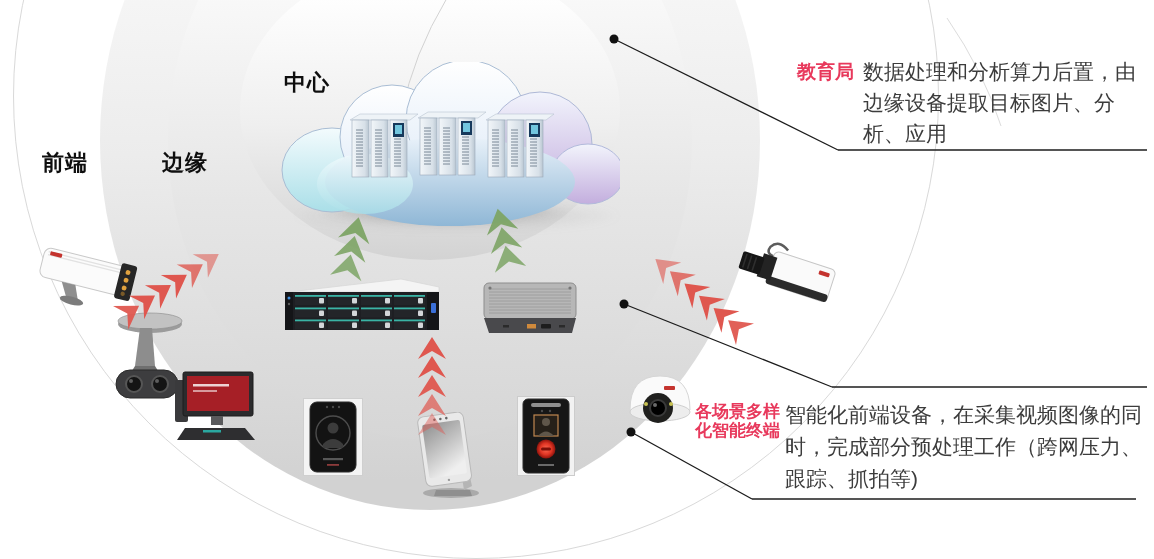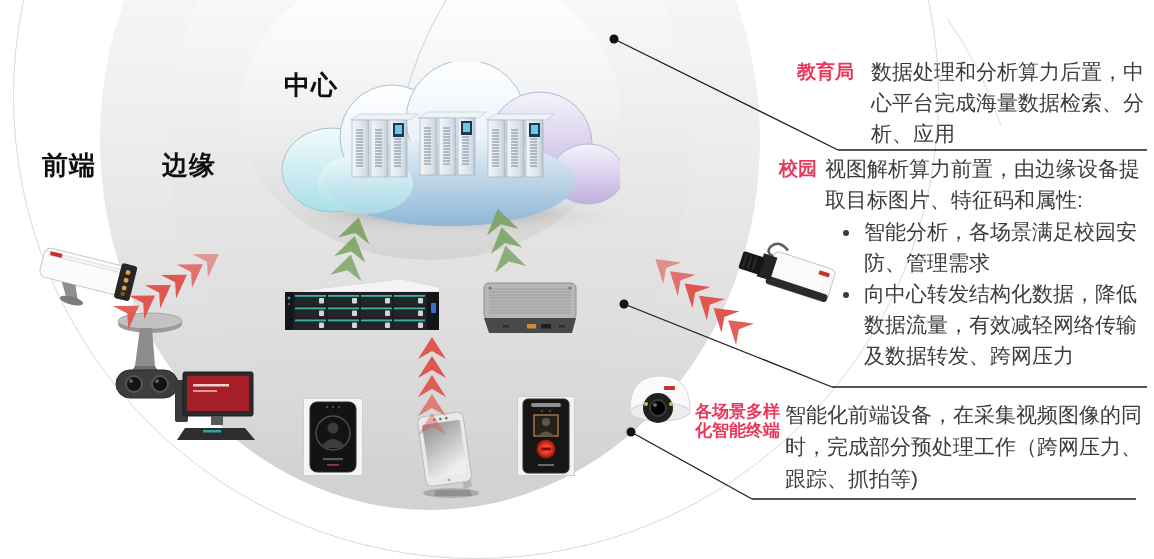--- a/index.html
+++ b/index.html
@@ -13,21 +13,21 @@
   .bg-mid{position:absolute;left:168px;top:-160px;width:524px;height:600px;border-radius:50%;
     background:linear-gradient(180deg,#fcfcfc 20%,#e6e6e6 60%,#d6d6d6 100%);z-index:1;}
   .bg-inner{position:absolute;left:240px;top:-40px;width:380px;height:300px;border-radius:50%;
     background:linear-gradient(180deg,#ffffff 10%,#efefef 55%,#d3d3d3 100%);z-index:1;}
   .cloud-shadow{position:absolute;left:318px;top:199px;width:250px;height:24px;border-radius:50%;
     background:radial-gradient(closest-side,rgba(80,80,80,.6),rgba(120,120,120,.25) 60%,rgba(140,140,140,0));
     filter:blur(3px);z-index:2;}
   .cloud-shadow2{position:absolute;left:292px;top:201px;width:330px;height:30px;border-radius:50%;
     background:radial-gradient(closest-side,rgba(120,120,120,.30),rgba(140,140,140,0));
     filter:blur(4px);z-index:2;}
-  .zone-label{position:absolute;font-weight:bold;font-size:26px;color:#0e0e0e;z-index:5;letter-spacing:1px;}
+  .zone-label{position:absolute;font-weight:bold;font-size:22px;color:#0e0e0e;z-index:5;letter-spacing:1px;}
   svg{display:block;}
   .layer{position:absolute;left:0;top:0;z-index:3;pointer-events:none;}
   .toplayer{position:absolute;left:0;top:0;z-index:4;pointer-events:none;}
   .device{position:absolute;z-index:3;}
   
   .anno{position:absolute;display:flex;align-items:flex-start;z-index:5;color:#3c3c3c;}
   .anno .lbl{color:#e8395c;font-weight:bold;flex:none;}
   .anno .body{font-size:21px;line-height:31px;}
   .anno ul{margin:1px 0 0 0;padding-left:37px;}
   .anno li{padding-left:2px;margin:0;}
@@ -311,34 +311,24 @@
     <path d="M4 44 Q4 10 34 10 Q64 10 64 44 Z" fill="#fafafa" stroke="#d6d6d6"></path>
     <ellipse cx="34" cy="46" rx="30" ry="9" fill="#ededed" stroke="#cfcfcf"></ellipse>
     <circle cx="32" cy="42" r="15" fill="#20201e"></circle>
     <circle cx="32" cy="42" r="8" fill="#000" stroke="#3a3a3a" stroke-width="2"></circle>
     <circle cx="29" cy="39" r="2" fill="#6a6a6a"></circle>
     <circle cx="20" cy="38" r="2" fill="#c8c253"></circle>
       <circle cx="45" cy="38" r="2" fill="#c8c253"></circle>
     <rect x="38" y="20" width="11" height="4" rx="1" fill="#c4332e"></rect>
   </svg>
 
-  <div class="anno" style="left:797px;top:56px;width:356px;gap:8px;">
+  <div class="anno" style="left:797px;top:56px;width:356px;">
     <span class="lbl" style="font-size:19px;line-height:31px;margin-right:9px;">教育局</span>
-    <span class="body">数据处理和分析算力后置，中心平台完成海量数据检索、分析、应用</span>
+    <span class="body">数据处理和分析算力后置，由边缘设备提取目标图片、分析、应用</span>
   </div>
 
-  <div class="anno" style="left:779px;top:153px;width:374px;">
-    <span class="lbl" style="font-size:19px;line-height:31px;margin-right:8px;">校园</span>
-    <div class="body">
-      <span>视图解析算力前置，由边缘设备提取目标图片、特征码和属性:</span>
-      <ul>
-        <li><span>智能分析，各场景满足校园安防、管理需求</span></li>
-        <li><span>向中心转发结构化数据，降低数据流量，有效减轻网络传输及数据转发、跨网压力</span></li>
-      </ul>
-    </div>
-  </div>
 
   <div class="anno" style="left:695px;top:399px;width:458px;">
     <span class="lbl" style="font-size:17px;line-height:19px;width:90px;margin-right:0;margin-top:3px;">各场景多样化智能终端</span>
     <span class="body" style="line-height:32px;">智能化前端设备，在采集视频图像的同时，完成部分预处理工作（跨网压力、跟踪、抓拍等)</span>
   </div>
 
 </div>
 
 </body></html>

